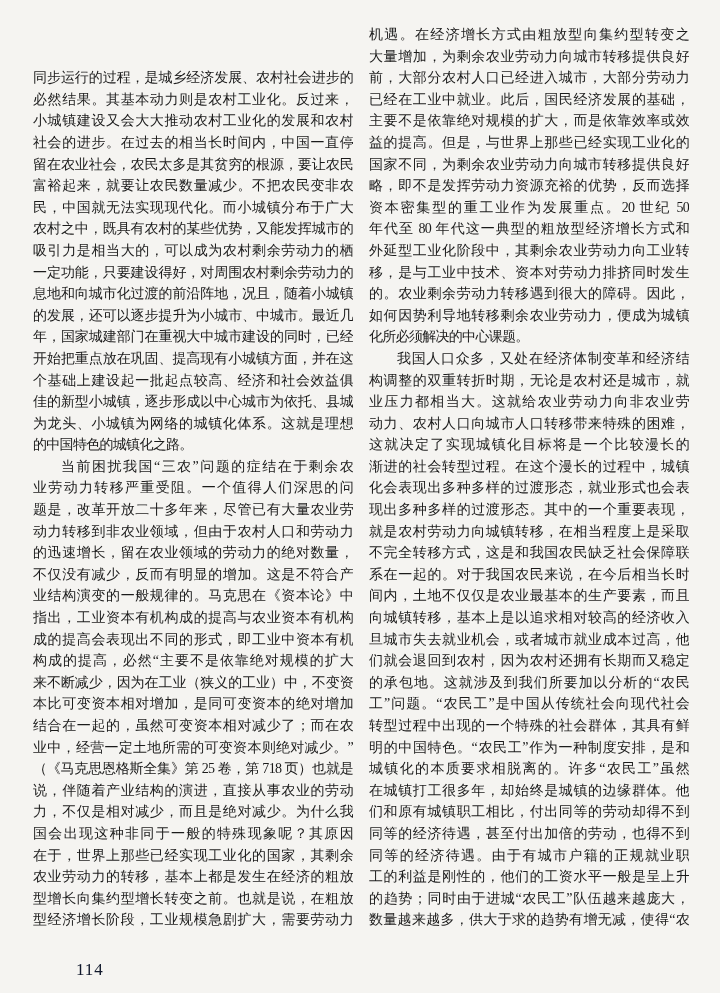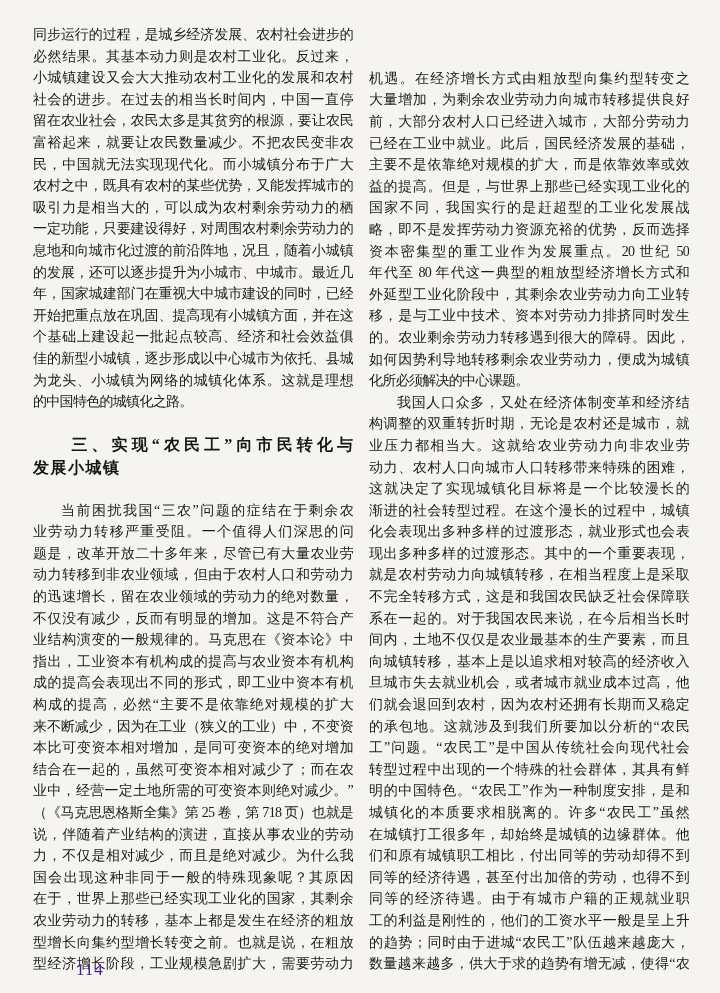--- a/index.html
+++ b/index.html
@@ -60,21 +60,21 @@
   .h-line2 {
     display: block;
     letter-spacing: 1.5px;
   }
   .page-number {
     position: absolute;
     left: 76px;
     top: 960px;
     font-size: 17px;
     letter-spacing: 1px;
-    color: #4c1d95;
+    color: #0f172a;
   }
 </style>
 </head>
 <body>
 
 <div class="page">
   <div class="columns">
 
     <div class="col">
       <div class="para">
@@ -91,24 +91,20 @@
           <div class="line">息地和向城市化过渡的前沿阵地，况且，随着小城镇</div>
           <div class="line">的发展，还可以逐步提升为小城市、中城市。最近几</div>
           <div class="line">年，国家城建部门在重视大中城市建设的同时，已经</div>
           <div class="line">开始把重点放在巩固、提高现有小城镇方面，并在这</div>
           <div class="line">个基础上建设起一批起点较高、经济和社会效益俱</div>
           <div class="line">佳的新型小城镇，逐步形成以中心城市为依托、县城</div>
           <div class="line">为龙头、小城镇为网络的城镇化体系。这就是理想</div>
           <div class="line end">的中国特色的城镇化之路。</div>
         </div>
 
-      <h3 class="heading">
-        <span class="h-line1">三、实现“农民工”向市民转化与</span>
-        <span class="h-line2">发展小城镇</span>
-      </h3>
 
       <div class="para">
           <div class="line indent">当前困扰我国“三农”问题的症结在于剩余农</div>
           <div class="line">业劳动力转移严重受阻。一个值得人们深思的问</div>
           <div class="line">题是，改革开放二十多年来，尽管已有大量农业劳</div>
           <div class="line">动力转移到非农业领域，但由于农村人口和劳动力</div>
           <div class="line">的迅速增长，留在农业领域的劳动力的绝对数量，</div>
           <div class="line">不仅没有减少，反而有明显的增加。这是不符合产</div>
           <div class="line">业结构演变的一般规律的。马克思在《资本论》中</div>
           <div class="line">指出，工业资本有机构成的提高与农业资本有机构</div>
@@ -129,21 +125,21 @@
         </div>
     </div>
 
     <div class="col">
         <div class="line">机遇。在经济增长方式由粗放型向集约型转变之</div>
         <div class="line">大量增加，为剩余农业劳动力向城市转移提供良好</div>
         <div class="line">前，大部分农村人口已经进入城市，大部分劳动力</div>
         <div class="line">已经在工业中就业。此后，国民经济发展的基础，</div>
         <div class="line">主要不是依靠绝对规模的扩大，而是依靠效率或效</div>
         <div class="line">益的提高。但是，与世界上那些已经实现工业化的</div>
-        <div class="line">国家不同，我国实行的是赶超型的工业化发展战</div>
+        <div class="line">国家不同，为剩余农业劳动力向城市转移提供良好</div>
         <div class="line">略，即不是发挥劳动力资源充裕的优势，反而选择</div>
         <div class="line">资本密集型的重工业作为发展重点。20 世纪 50</div>
         <div class="line">年代至 80 年代这一典型的粗放型经济增长方式和</div>
         <div class="line">外延型工业化阶段中，其剩余农业劳动力向工业转</div>
         <div class="line">移，是与工业中技术、资本对劳动力排挤同时发生</div>
         <div class="line">的。农业剩余劳动力转移遇到很大的障碍。因此，</div>
         <div class="line">如何因势利导地转移剩余农业劳动力，便成为城镇</div>
         <div class="line end">化所必须解决的中心课题。</div>
         <div class="line indent">我国人口众多，又处在经济体制变革和经济结</div>
         <div class="line">构调整的双重转折时期，无论是农村还是城市，就</div>

